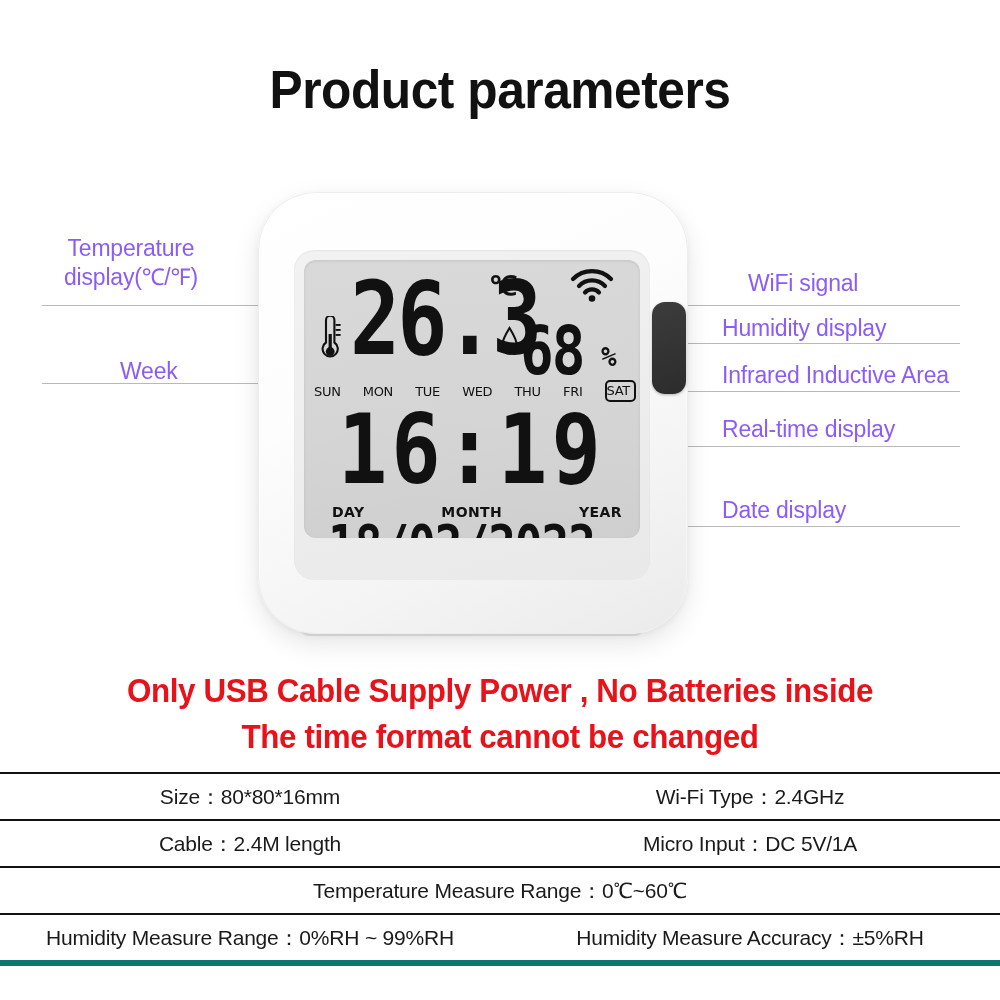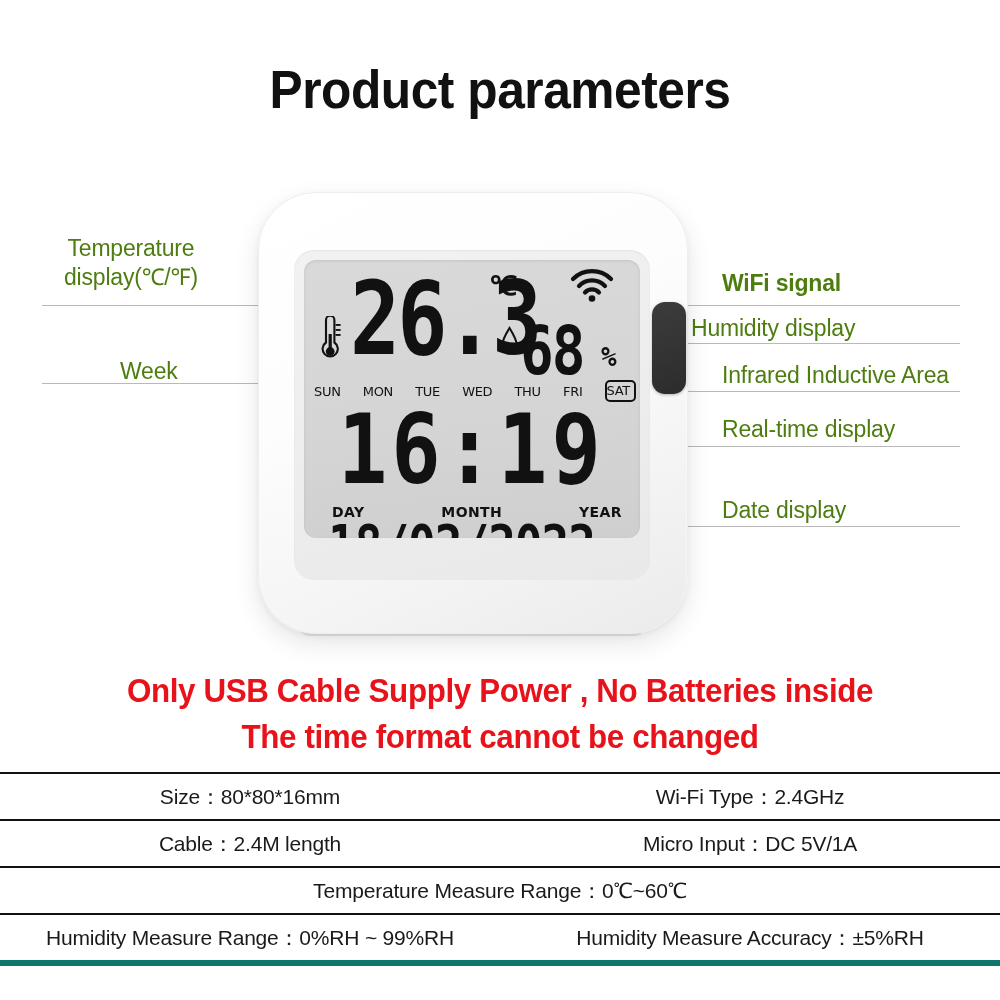--- a/index.html
+++ b/index.html
@@ -215,21 +215,21 @@
     font-size: 46px;
     letter-spacing: -1px;
     transform: scaleY(1.18);
     transform-origin: left top;
   }
 
   
   .callout-label {
     position: absolute;
     font-size: 23px;
-    color: #4d7c0f;
+    color: #8b5cf6;
     white-space: nowrap;
     letter-spacing: -0.2px;
   }
   .callout-label.two-line { line-height: 1.28; }
   .leader {
     position: absolute;
     height: 1px;
     background: #b9b9b9;
   }
   .leader-v {
@@ -297,25 +297,25 @@
 <div class="dot" style="left:331px; top:378px;"></div>
 
 <div class="callout-label two-line" style="left:64px; top:234px; text-align:center;">
   <div>Temperature</div>
   <div>display(℃/℉)</div>
 </div>
 <div class="callout-label" style="left:120px; top:358px;">Week</div>
 
 <div class="dot" style="left:588px; top:300px;"></div>
 <div class="leader" style="left:594px; top:305px; width:366px;"></div>
-<div class="callout-label" style="left:722px; top:270px;font-weight:bold;">WiFi signal</div>
+<div class="callout-label" style="left:748px; top:270px;">WiFi signal</div>
 
 <div class="dot" style="left:588px; top:338px;"></div>
 <div class="leader" style="left:594px; top:343px; width:366px;"></div>
-<div class="callout-label" style="left:691px; top:315px;">Humidity display</div>
+<div class="callout-label" style="left:722px; top:315px;">Humidity display</div>
 
 <div class="dot" style="left:665px; top:338px;"></div>
 <div class="leader-v" style="left:670px; top:344px; height:48px;"></div>
 <div class="leader" style="left:670px; top:391px; width:290px;"></div>
 <div class="callout-label" style="left:722px; top:362px;">Infrared Inductive Area</div>
 
 <div class="dot" style="left:596px; top:441px;"></div>
 <div class="leader" style="left:602px; top:446px; width:358px;"></div>
 <div class="callout-label" style="left:722px; top:416px;">Real-time display</div>
 

